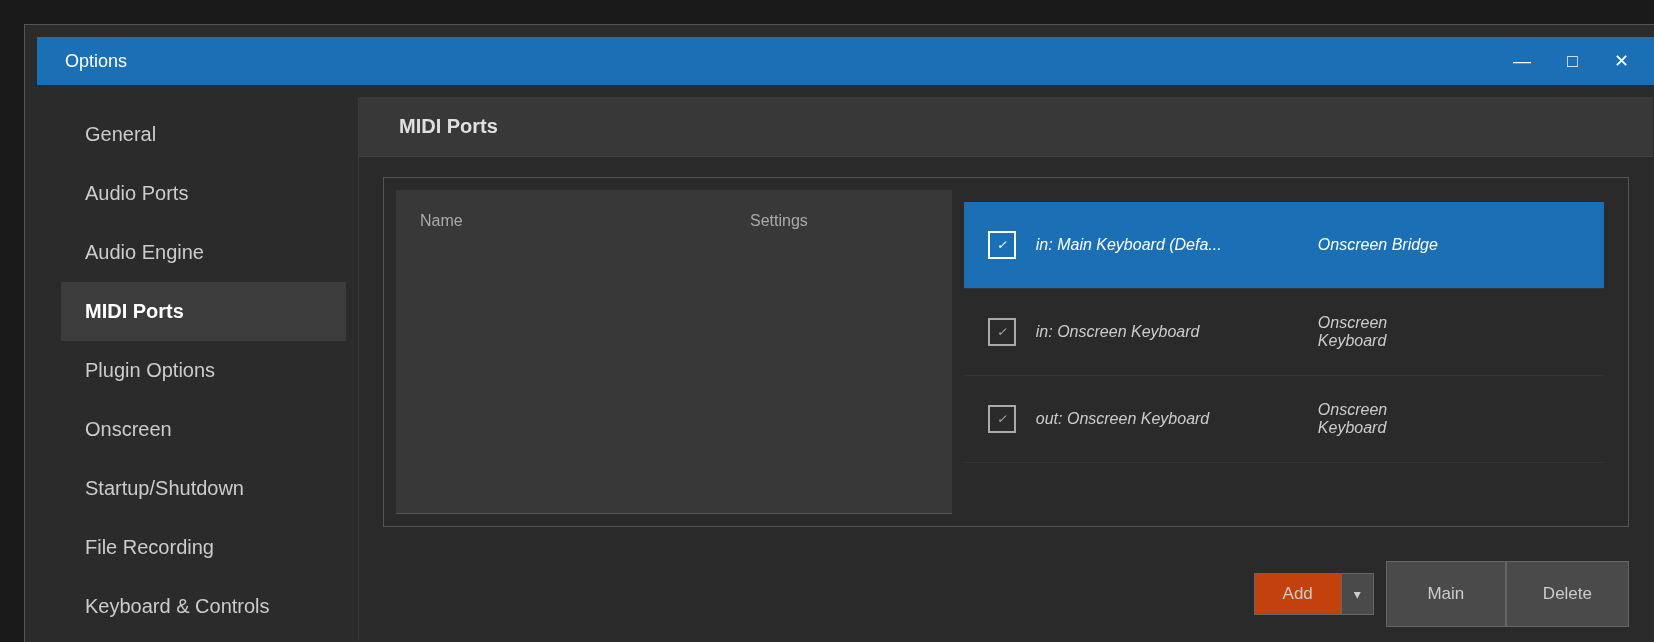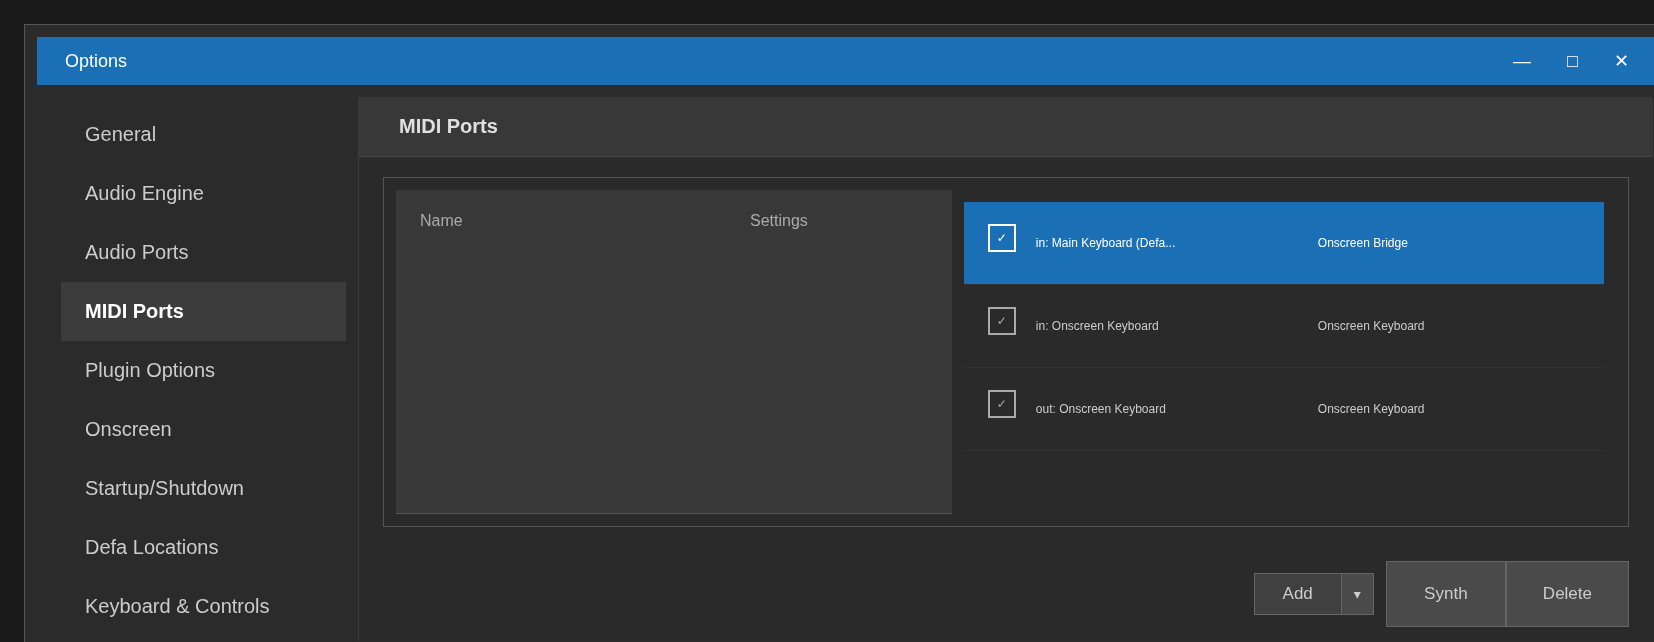--- a/index.html
+++ b/index.html
@@ -124,23 +124,25 @@
       padding: 10px 12px;
       border-bottom: 1px solid #333;
       align-items: center;
     }
     .table-row.selected {
       background: #1a6fb5;
     }
     .table-row.selected .table-cell { color: #fff; }
     .table-cell {
       color: #ccc;
-      font-size: 12px;
-      display: flex;
+      font-size: 16px;
+      display: flex;
+      align-items: center;
       gap: 8px;
+      font-style: italic;
     }
     .checkbox-icon {
       width: 18px;
       height: 18px;
       border: 2px solid #aaa;
       display: inline-flex;
       align-items: center;
       justify-content: center;
       flex-shrink: 0;
       font-size: 13px;
@@ -171,21 +173,21 @@
       font-size: 17px;
       padding: 10px 36px;
       cursor: pointer;
       min-width: 120px;
     }
     .footer-btn-add {
       display: flex;
       align-items: stretch;
     }
     .footer-btn-add-main {
-      background: #404040;
+      background: #c2410c;
       border: 1px solid #666;
       border-right: none;
       color: #ccc;
       font-size: 17px;
       padding: 10px 28px;
       cursor: pointer;
     }
     .footer-btn-add-arrow {
       background: #4a4a4a;
       border: 1px solid #666;
@@ -207,27 +209,27 @@
       <button class="title-bar-btn">—</button>
       <button class="title-bar-btn">□</button>
       <button class="title-bar-btn">✕</button>
     </div>
   </div>
 
   <div class="content-area">
 
     <div class="sidebar">
     <div class="sidebar-item">General</div>
+        <div class="sidebar-item">Audio Ports</div>
         <div class="sidebar-item">Audio Engine</div>
-        <div class="sidebar-item">Audio Ports</div>
         <div class="sidebar-item active">MIDI Ports</div>
         <div class="sidebar-item">Plugin Options</div>
         <div class="sidebar-item">Onscreen</div>
         <div class="sidebar-item">Startup/Shutdown</div>
-        <div class="sidebar-item">Defa Locations</div>
+        <div class="sidebar-item">File Recording</div>
         <div class="sidebar-item">Keyboard &amp; Controls</div>
       </div>
 
     <div class="main-panel">
       <div class="panel-header">
         <span class="panel-header-title">MIDI Ports</span>
       </div>
       <div class="panel-content">
         <div class="table-container">
           <div class="table-header">
@@ -262,18 +264,18 @@
                 <div class="table-cell"></div>
               </div>
             </div>
         </div>
       </div>
       <div class="footer-buttons">
         <div class="footer-btn-add">
           <button class="footer-btn-add-main">Add</button>
           <button class="footer-btn-add-arrow">▾</button>
         </div>
-        <button class="footer-btn">Synth</button>
+        <button class="footer-btn">Main</button>
         <button class="footer-btn">Delete</button>
       </div>
     </div>
   </div>
 </div>
 
 </body></html>

